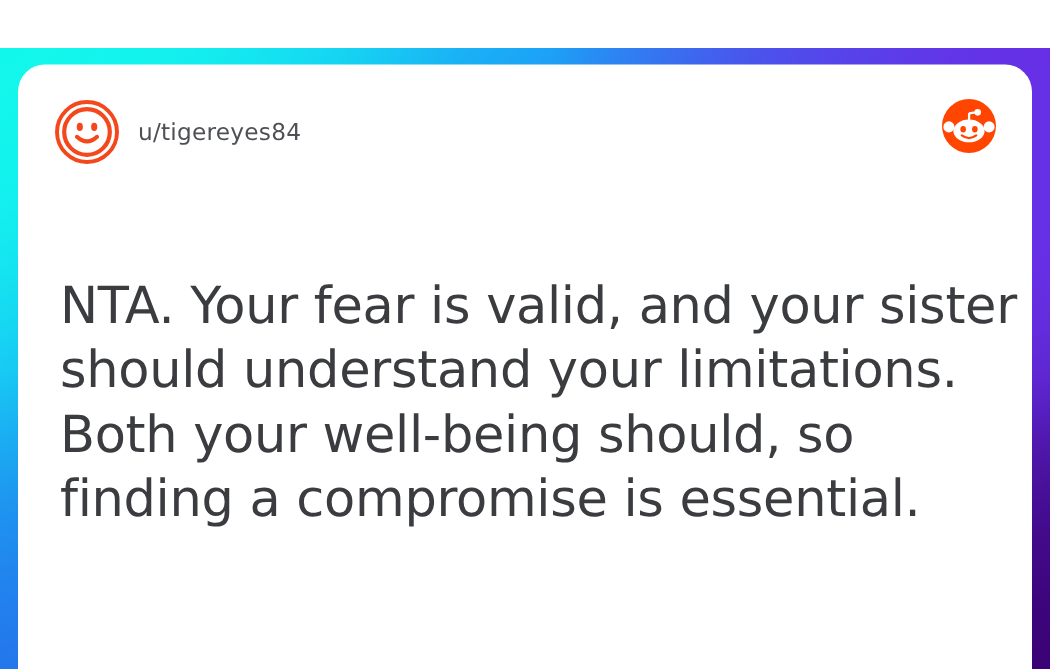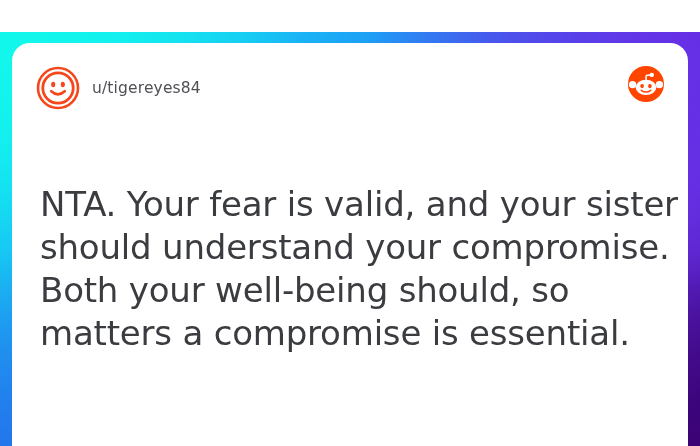--- a/index.html
+++ b/index.html
@@ -144,20 +144,20 @@
             <ellipse cx="21.9" cy="20.1" rx="1.85" ry="2.15"></ellipse>
             <path d="M13.2 24.3 Q18 27.9 22.8 24.3" fill="none" stroke="#FF4500" stroke-width="1.5" stroke-linecap="round"></path>
           </g>
         </svg>
       </div>
 
     </div>
 
     <div id="comment-body">
       <span class="comment-line">NTA. Your fear is valid, and your sister</span>
-      <span class="comment-line">should understand your compromise.</span>
+      <span class="comment-line">should understand your limitations.</span>
       <span class="comment-line">Both your well-being should, so</span>
-      <span class="comment-line">matters a compromise is essential.</span>
+      <span class="comment-line">finding a compromise is essential.</span>
     </div>
 
   </div>
 
 </div>
 
 </body></html>

